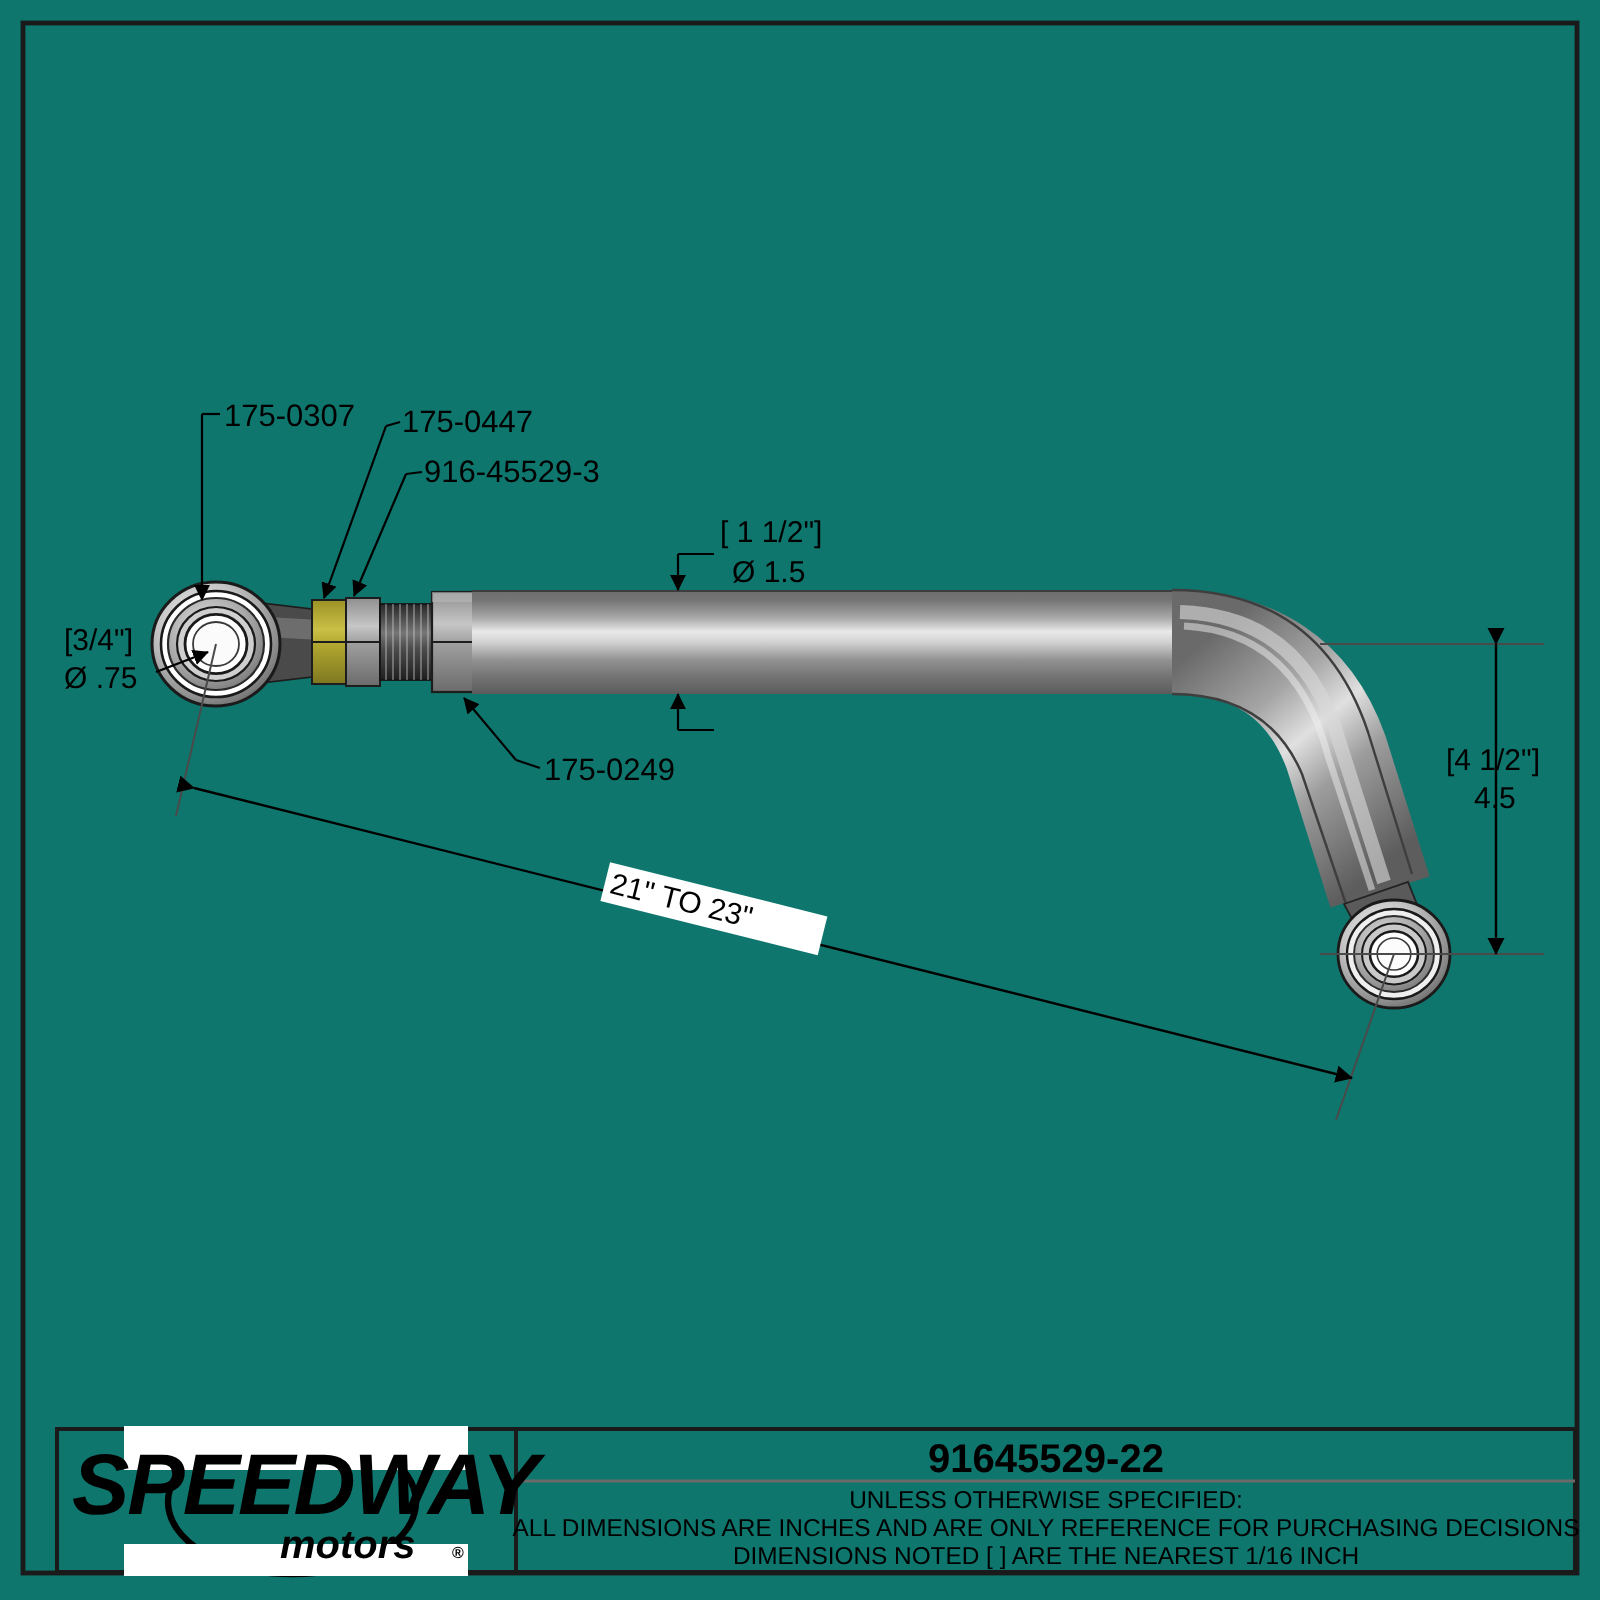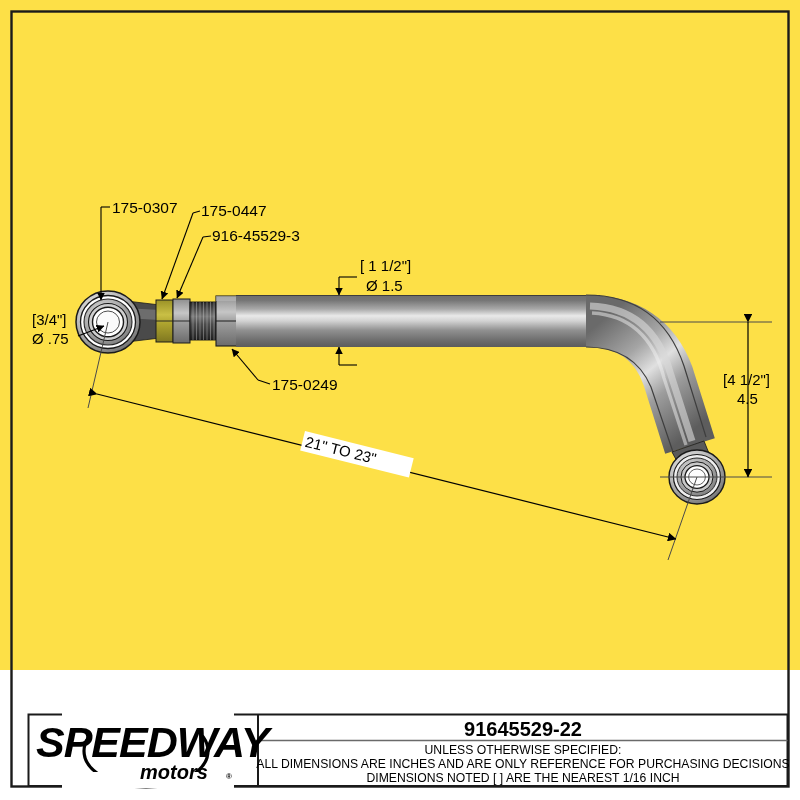--- a/index.html
+++ b/index.html
@@ -9,22 +9,22 @@
   }
   body {
     width: 800px;
     height: 800px;
     font-family: "Liberation Sans", sans-serif;
     overflow: hidden;
   }
   #sheet {
     position: relative;
     width: 800px;
-    height: 670px;
-    background: #fde047;
+    height: 800px;
+    background: #0f766e;
   }
   #drawing-svg {
     position: absolute;
     left: 0;
     top: 0;
   }
   .dim-text {
     font-family: "Liberation Sans", sans-serif;
     font-size: 15px;
     fill: #000000;

